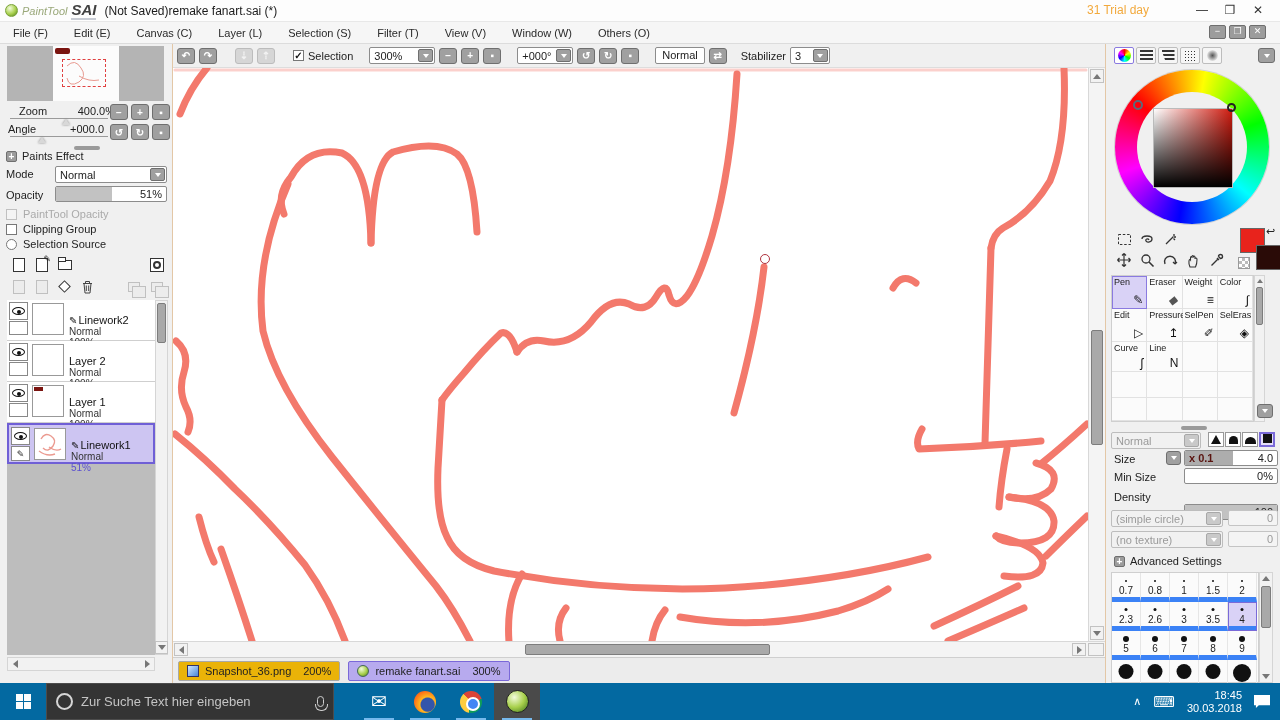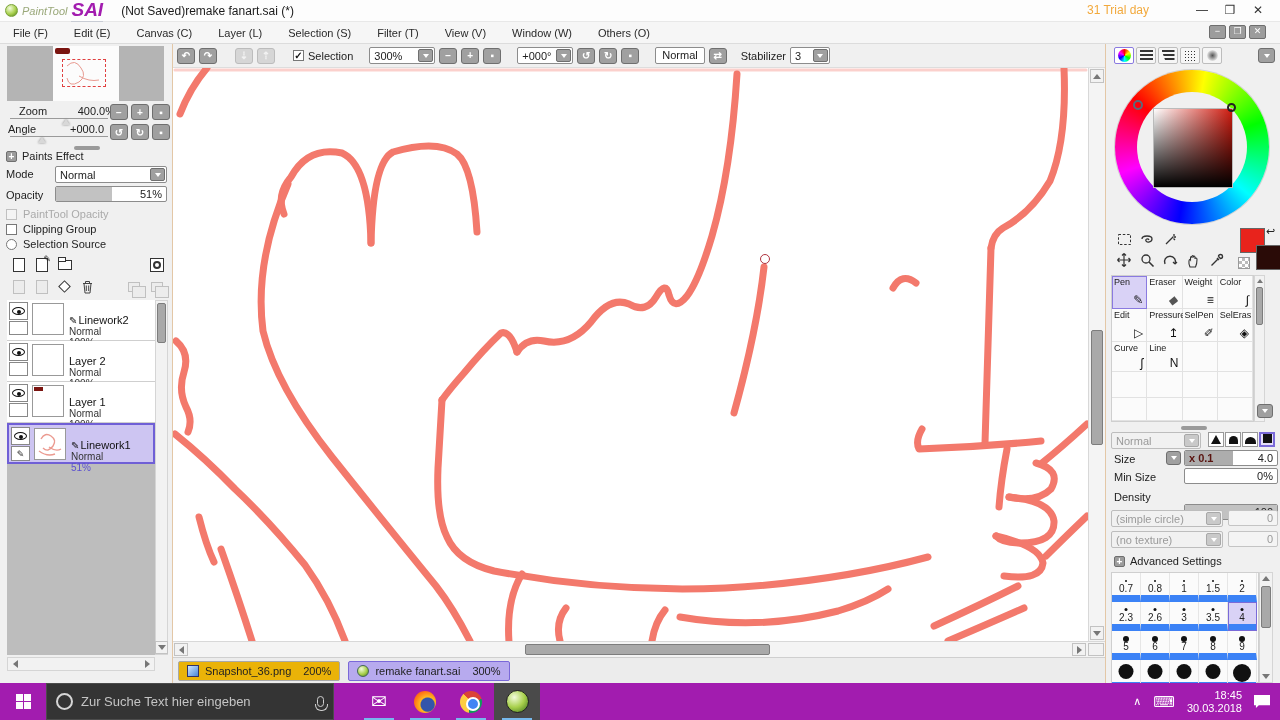--- a/index.html
+++ b/index.html
@@ -6,21 +6,21 @@
   html,body { margin:0; padding:0; width:1280px; height:720px; overflow:hidden;
               font-family:"Liberation Sans", sans-serif; font-size:11px; color:#222; background:#fff; }
   .abs { position:absolute; }
   .screen { position:relative; width:1280px; height:720px; background:#fff; }
 
   
   .titlebar { left:0; top:0; width:1280px; height:22px; background:#fdfdfd; border-bottom:1px solid #e8e8e8; display:flex; align-items:center; }
   .sai-orb { width:13px; height:13px; border-radius:50%; margin:0 4px 0 5px;
              background:radial-gradient(circle at 35% 30%, #f2fbdc, #a8d04c 55%, #4c7a1e); border:1px solid #7aa23a; }
   .logo-paint { font-style:italic; color:#9aa87a; font-size:11px; margin-right:4px; }
-  .logo-sai { font-style:italic; font-weight:bold; font-size:19px; color:#a21caf; margin-right:18px; border-bottom:2px solid #c8ccd4; }
+  .logo-sai { font-style:italic; font-weight:bold; font-size:15px; color:#404040; margin-right:8px; border-bottom:2px solid #c8ccd4; }
   .win-title { font-size:12px; color:#1a1a1a; }
   .trial { position:absolute; left:1087px; top:3px; color:#f2a93c; font-size:12px; }
   .cap-btn { width:28px; height:20px; display:flex; align-items:center; justify-content:center; color:#333; font-size:12px; }
   .cap-group { position:absolute; right:8px; top:0; display:flex; }
 
   
   .menubar { left:0; top:22px; width:1280px; height:22px; background:#f6f6f6; border-bottom:1px solid #dcdcdc; display:flex; align-items:center; }
   .menu-item { padding:0 13px; height:22px; display:flex; align-items:center; color:#2a2a2a; }
   .mdi-btns { position:absolute; right:14px; top:25px; display:flex; gap:3px; }
   .mdi-btn { width:17px; height:14px; background:#9c9c9c; border:1px solid #6e6e6e; border-radius:2px; color:#fff; font-size:9px; line-height:11px; text-align:center; }
@@ -124,29 +124,29 @@
   .sh-dome { width:9px; height:8px; background:#111; border-radius:5px 5px 0 0; }
   .sh-dome2 { width:11px; height:7px; background:#111; border-radius:6px 6px 0 0; }
   .sh-sq { width:9px; height:9px; background:#111; }
   .fg-swatch { position:absolute; width:25px; height:25px; background:#e8231c; border:1px solid #666; }
   .bg-swatch { position:absolute; width:25px; height:25px; background:#2a0b07; border:1px solid #666; }
   .checker { position:absolute; width:12px; height:12px; border:1px solid #999; background:conic-gradient(#bbb 0 25%, #fff 0 50%, #bbb 0 75%, #fff 0); background-size:6px 6px; }
   .gray-combo { background:#f1f1f1; border:1px solid #bdbdbd; color:#9a9a9a; }
   .valbox { background:#fff; border:1px solid #8c8c8c; border-radius:2px; height:16px; text-align:right; padding:1px 4px 0 0; }
   .valbox.dim { color:#9a9a9a; background:#f4f4f4; border-color:#c4c4c4; }
   .sizegrid { position:absolute; display:grid; grid-template-columns:repeat(5,29px); grid-auto-rows:29px; background:#fbfbfb; border:1px solid #cfcfcf; }
-  .gcell { border-right:1px solid #e6e6e6; border-bottom:7px solid #3b82f6; display:flex; flex-direction:column; align-items:center; justify-content:flex-end; padding-bottom:1px; position:relative; }
+  .gcell { border-right:1px solid #e6e6e6; border-bottom:5px solid #3b82f6; display:flex; flex-direction:column; align-items:center; justify-content:flex-end; padding-bottom:1px; position:relative; }
   .gcell.sel { background:#d9d2f6; outline:1px solid #7a6ad8; outline-offset:-1px; }
   .gdot { background:#111; border-radius:50%; position:absolute; left:50%; transform:translateX(-50%); }
   .gd1 { width:2px; height:2px; top:7px; } .gd2 { width:3px; height:3px; top:6px; }
   .gd3 { width:6px; height:6px; top:5px; } .gd4 { width:15px; height:15px; top:4px; }
   .gnum { font-size:10px; color:#222; }
 
   
-  .taskbar { left:0; top:683px; width:1280px; height:37px; background:#a21caf; display:flex; align-items:stretch; }
+  .taskbar { left:0; top:683px; width:1280px; height:37px; background:#0369a1; display:flex; align-items:stretch; }
   .tb-slot { width:46px; display:flex; align-items:center; justify-content:center; position:relative; }
   .tb-underline { position:absolute; left:8px; right:8px; bottom:0; height:2px; background:#76b9ed; }
   .win-logo { display:grid; grid-template-columns:7px 7px; grid-template-rows:7px 7px; gap:1px; }
   .win-logo i { background:#fdfdfd; }
   .searchbox { width:288px; background:#343434; border:1px solid #4c4c4c; display:flex; align-items:center; gap:8px; padding:0 9px; }
   .cortana { width:17px; height:17px; border:2px solid #d6d6d6; border-radius:50%; }
   .search-text { color:#c4c4c4; font-size:13px; flex:1; }
   .mic { width:7px; height:11px; border:1.5px solid #cfcfcf; border-radius:4px; position:relative; }
   .mic::after { content:""; position:absolute; left:-3px; top:7px; width:11px; height:6px; border:1.5px solid #cfcfcf; border-top:none; border-radius:0 0 6px 6px; }
   .ffx { width:22px; height:22px; border-radius:50%; background:radial-gradient(circle at 62% 62%, #3355aa 0 34%, #ffb81f 40%, #ff7216 70%, #e8431f); }

